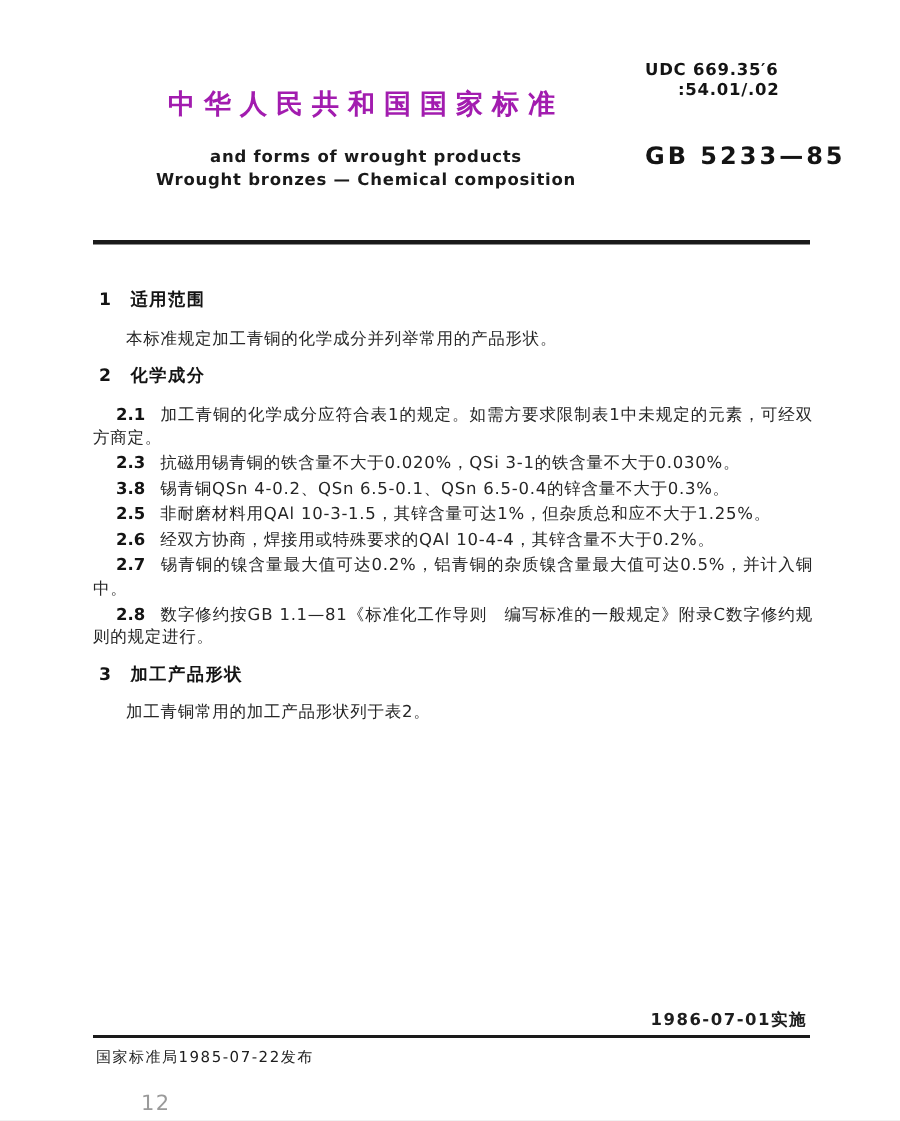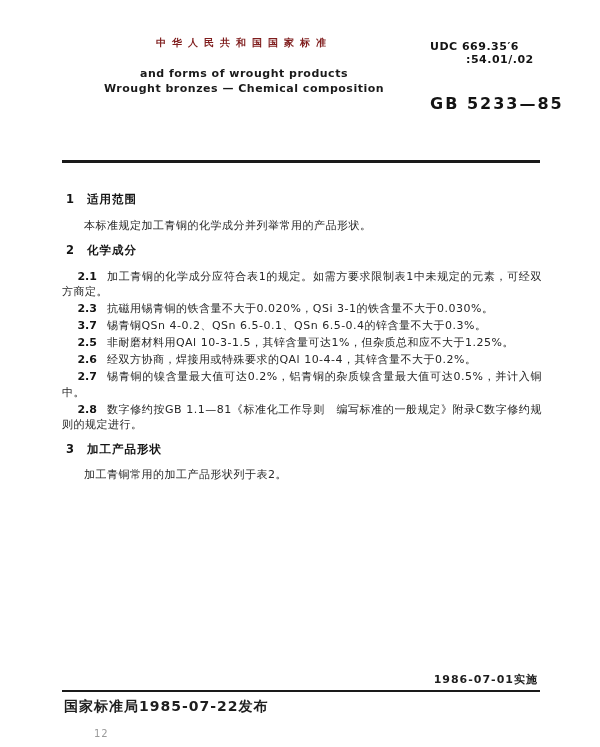--- a/index.html
+++ b/index.html
@@ -10,39 +10,40 @@
     font-family:"DejaVu Sans","Liberation Sans",sans-serif;
     color:#1c1c1c;
     overflow:hidden;
   }
   
   .header-left{
     position:absolute;left:58px;top:36px;width:372px;
     text-align:center;
   }
   .cn-standard{
-    font-size:10px;font-weight:700;letter-spacing:6px;color:#7f1d1d;
+    font-size:18px;font-weight:700;letter-spacing:6px;color:#a21caf;
     white-space:nowrap;
+    margin-top:21px;
   }
   .doc-title{
     margin-top:26px;
     font-size:20px;font-weight:700;letter-spacing:2px;color:#101010;
     white-space:nowrap;
   }
   .subtitle-en{
     margin-top:16px;
     font-size:11px;font-weight:700;color:#1a1a1a;line-height:15px;
     letter-spacing:0.5px;
   }
   .header-right{
     position:absolute;left:430px;top:40px;width:150px;
     font-size:11px;font-weight:700;color:#141414;
   }
   .udc-line1{white-space:nowrap;letter-spacing:0.5px;}
-  .udc-line2{margin-left:36px;white-space:nowrap;letter-spacing:0.5px;}
+  .udc-line2{margin-left:22px;white-space:nowrap;letter-spacing:0.5px;}
   .gb-no{margin-top:28px;font-size:16px;letter-spacing:2px;white-space:nowrap;}
   .rule-top{
     position:absolute;left:62px;top:160px;width:478px;height:3px;
     background:#1a1a1a;
   }
   
   .body{
     position:absolute;left:62px;top:182px;width:480px;
     font-size:11px;line-height:15.5px;color:#262626;
   }
@@ -61,29 +62,29 @@
   }
   .sub-item .item-num{font-weight:700;color:#141414;margin-right:10px;letter-spacing:0;}
   .gap-before{margin-top:9px;}
   
   .rule-bottom{
     position:absolute;left:62px;top:690px;width:478px;height:2px;
     background:#1a1a1a;
   }
   .footer-issued{
     position:absolute;left:64px;top:698px;
-    font-size:14px;font-weight:700;color:#1e1e1e;letter-spacing:1px;
+    font-size:10px;font-weight:400;color:#1e1e1e;letter-spacing:1px;
   }
   .footer-effective{
     position:absolute;right:62px;top:672px;
     font-size:11px;font-weight:700;color:#1e1e1e;letter-spacing:1px;
   }
   .page-num{
     position:absolute;left:94px;top:728px;
-    font-size:10px;color:#9a9a9a;letter-spacing:1px;
+    font-size:14px;color:#9a9a9a;letter-spacing:1px;
   }
 </style>
 </head>
 <body>
 
 <div class="page">
 
   <div class="header-left">
     <div class="cn-standard">中华人民共和国国家标准</div>
     <div class="subtitle-en">
@@ -111,21 +112,21 @@
       <span class="sec-num">2</span><span>化学成分</span>
     </div>
 
     <p class="sub-item">
       <span class="item-num">2.1</span><span>加工青铜的化学成分应符合表1的规定。如需方要求限制表1中未规定的元素，可经双方商定。</span>
     </p>
     <p class="sub-item">
       <span class="item-num">2.3</span><span>抗磁用锡青铜的铁含量不大于0.020%，QSi 3-1的铁含量不大于0.030%。</span>
     </p>
     <p class="sub-item">
-      <span class="item-num">3.7</span><span>锡青铜QSn 4-0.2、QSn 6.5-0.1、QSn 6.5-0.4的锌含量不大于0.3%。</span>
+      <span class="item-num">3.8</span><span>锡青铜QSn 4-0.2、QSn 6.5-0.1、QSn 6.5-0.4的锌含量不大于0.3%。</span>
     </p>
     <p class="sub-item">
       <span class="item-num">2.5</span><span>非耐磨材料用QAl 10-3-1.5，其锌含量可达1%，但杂质总和应不大于1.25%。</span>
     </p>
     <p class="sub-item">
       <span class="item-num">2.6</span><span>经双方协商，焊接用或特殊要求的QAl 10-4-4，其锌含量不大于0.2%。</span>
     </p>
     <p class="sub-item">
       <span class="item-num">2.7</span><span>锡青铜的镍含量最大值可达0.2%，铝青铜的杂质镍含量最大值可达0.5%，并计入铜中。</span>
     </p>

